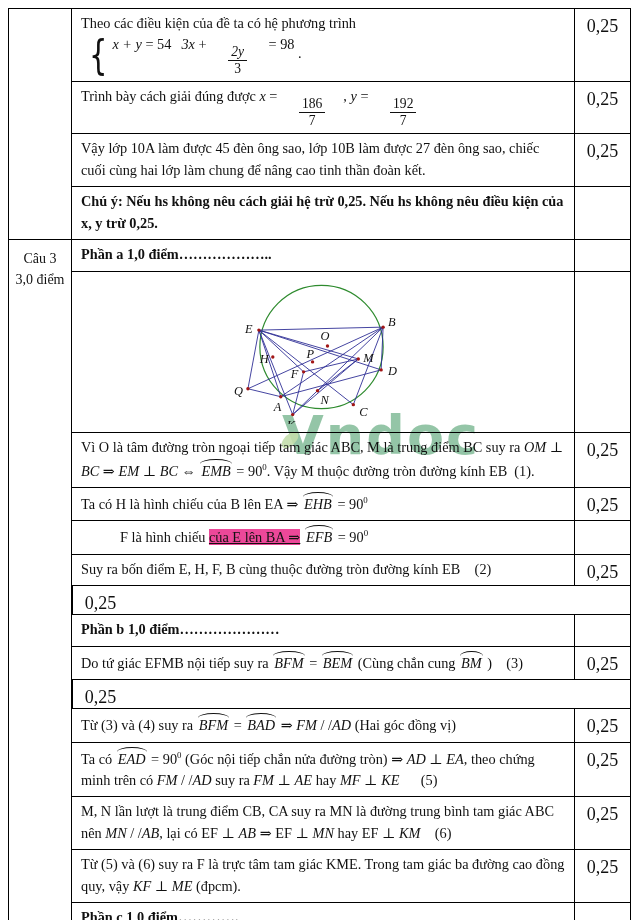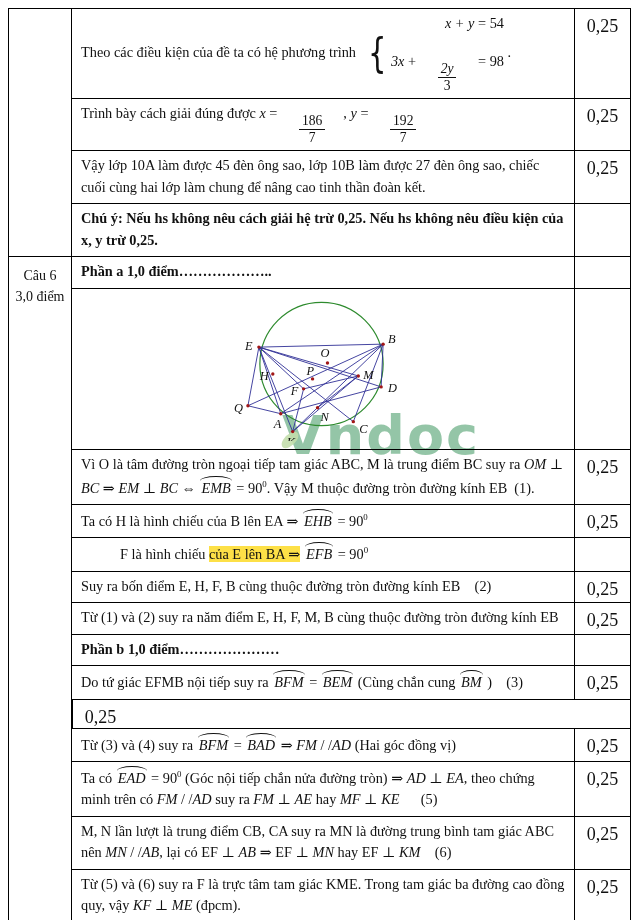--- a/index.html
+++ b/index.html
@@ -19,32 +19,32 @@
   .row{display:flex;border-bottom:1px solid #000;}
   .rows .row:last-child{border-bottom:none;}
   .cell{flex:1;min-width:0;padding:4px 8px 5px 9px;font-size:14.3px;line-height:1.5;}
   .pts{flex:0 0 55px;border-left:1px solid #000;text-align:center;
        padding-top:7px;font-size:18px;}
   .bold{font-weight:700;}
   .indent .cell{padding-left:48px;}
   .figrow .cell{padding:2px 0 2px 0;}
   .i{font-style:italic;}
   .sup{vertical-align:super;font-size:0.62em;line-height:0;}
-  .hl{background:#fde047;}
+  .hl{background:#ec4899;text-decoration:underline;}
   .hat{font-style:italic;position:relative;display:inline-block;padding:2px 2px 0;}
   .hat::before{content:"";position:absolute;left:1px;right:1px;top:0px;height:4px;
       border-top:1.2px solid #111;border-radius:50% 50% 0 0 / 100% 100% 0 0;}
   .frac{display:inline-flex;flex-direction:column;align-items:center;
         vertical-align:-0.5em;line-height:1.15;font-size:0.95em;margin:0 18px;}
   .frac .fn{padding:0 3px;border-bottom:1px solid #111;}
   .frac .fd{padding:0 3px;}
   .sys{display:inline-flex;align-items:center;vertical-align:middle;margin-left:4px;}
   .sys .brace{font-size:2.9em;font-weight:400;line-height:0.85;margin-right:1px;
         font-family:"DejaVu Sans",sans-serif;transform:scaleX(.7);display:inline-block;}
-  .sys .lines{display:inline-flex;flex-direction:column;gap:17px;align-items:flex-end;}
+  .sys .lines{display:inline-flex;flex-direction:row;gap:10px;}
   .sys .sline{display:block;}
   .ptlabel{font-family:"Liberation Serif","DejaVu Serif",serif;font-style:italic;
         font-size:12.5px;fill:#111;}
 </style>
 </head>
 <body>
 
 <div class="page">
   <div class="wm">Vndoc</div>
   <div class="tbl">
@@ -80,21 +80,21 @@
               <div class="pts">0,25</div>
             </div>
             <div class="row">
               <div class="cell bold">Chú ý: Nếu hs không nêu cách giải hệ trừ 0,25. Nếu hs không nêu điều kiện của x, y trừ 0,25.</div>
               <div class="pts"></div>
             </div>
           </div>
         </div>
         <div class="band">
           <div class="qcell">
-            <div class="qline">Câu 6</div>
+            <div class="qline">Câu 3</div>
             <div class="qline">3,0 điểm</div>
           </div>
           <div class="rows">
             <div class="row">
               <div class="cell bold">Phần a 1,0 điểm………………..</div>
               <div class="pts"></div>
             </div>
             <div class="row figrow">
               <div class="cell"><svg viewBox="0 0 505 150" width="100%" height="150">
                   <circle cx="251" cy="73" r="62" fill="none" stroke="#2e8b2e" stroke-width="1.2"></circle>
@@ -156,21 +156,20 @@
             </div>
             <div class="row indent">
               <div class="cell">F là hình chiếu <span class="hl">của E lên BA ⇒</span> <span class="hat">EFB</span> = 90<span class="sup">0</span></div>
               <div class="pts"></div>
             </div>
             <div class="row">
               <div class="cell">Suy ra bốn điểm E, H, F, B cùng thuộc đường tròn đường kính EB&nbsp;&nbsp;&nbsp;&nbsp;(2)</div>
               <div class="pts">0,25</div>
             </div>
             <div class="row">
-              <div class="cell">Từ (1) và (2) suy ra năm điểm E, H, F, M, B cùng thuộc đường tròn đường kính EB</div>
               <div class="pts">0,25</div>
             </div>
             <div class="row">
               <div class="cell bold">Phần b 1,0 điểm…………………</div>
               <div class="pts"></div>
             </div>
             <div class="row">
               <div class="cell">Do tứ giác EFMB nội tiếp suy ra <span class="hat">BFM</span> = <span class="hat">BEM</span>  (Cùng chắn cung <span class="hat">BM</span> )&nbsp;&nbsp;&nbsp;&nbsp;(3)</div>
               <div class="pts">0,25</div>
             </div>

